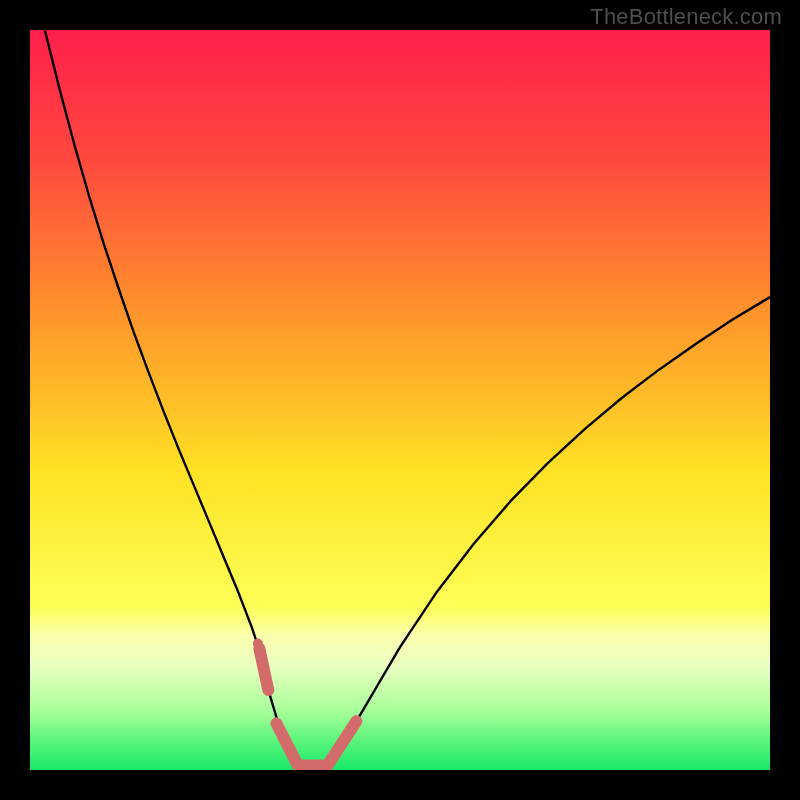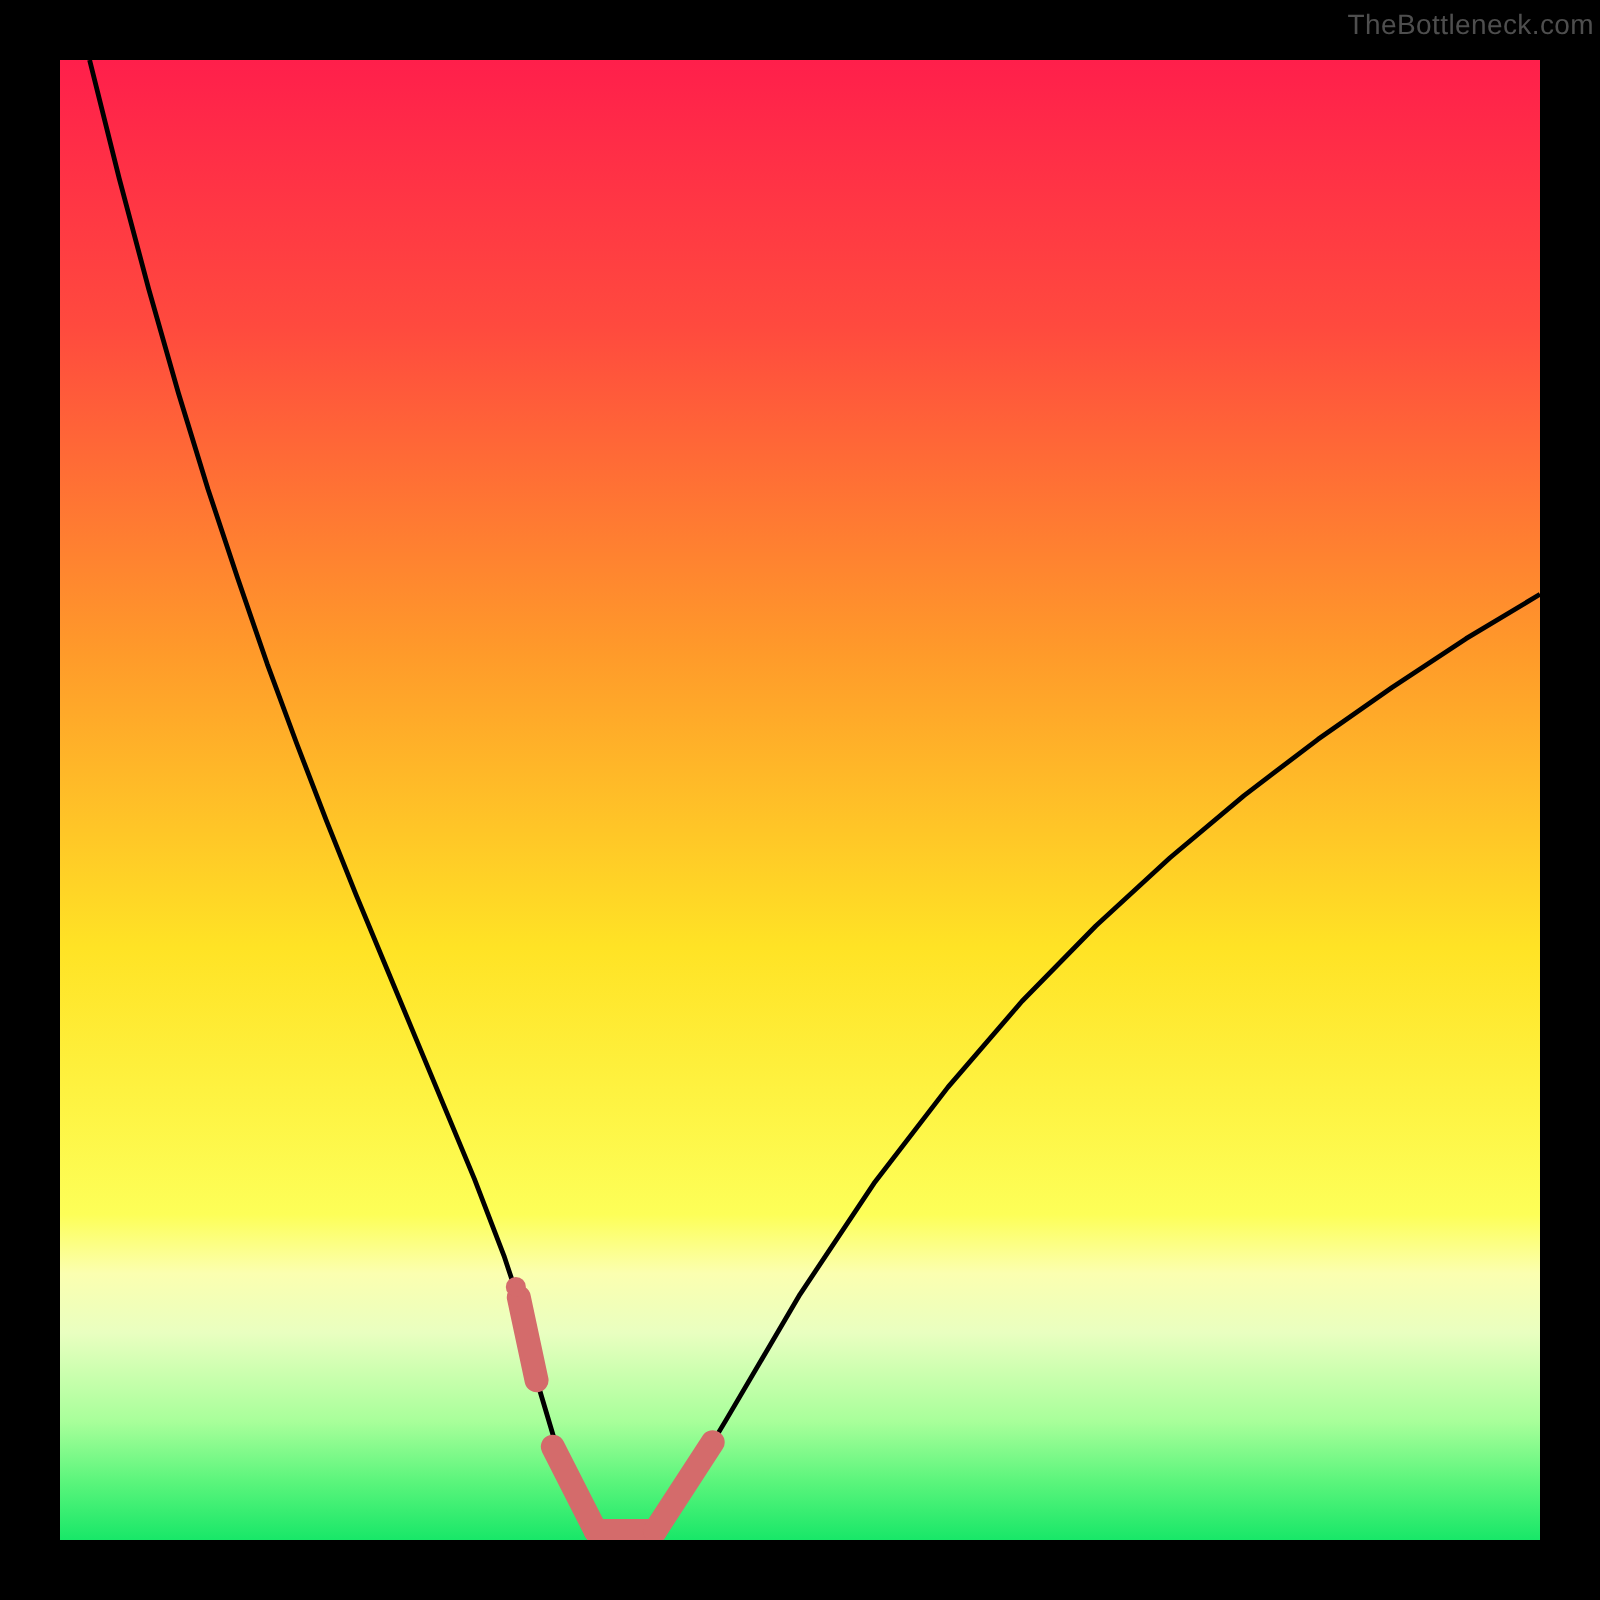--- a/index.html
+++ b/index.html
@@ -22,23 +22,23 @@
   .plot {
     position: absolute;
     left: 0;
     top: 0;
     width: 740px;
     height: 740px;
   }
   .watermark {
     position: absolute;
     top: 4px;
-    right: 3px;
+    right: 18px;
     color: #4e4e4e;
-    font-size: 14px;
+    font-size: 22px;
     letter-spacing: 0.2px;
     font-weight: 500;
     z-index: 50;
   }
   svg { display: block; }
 </style>
 </head>
 <body>
 
 <div class="watermark">TheBottleneck.com</div>

